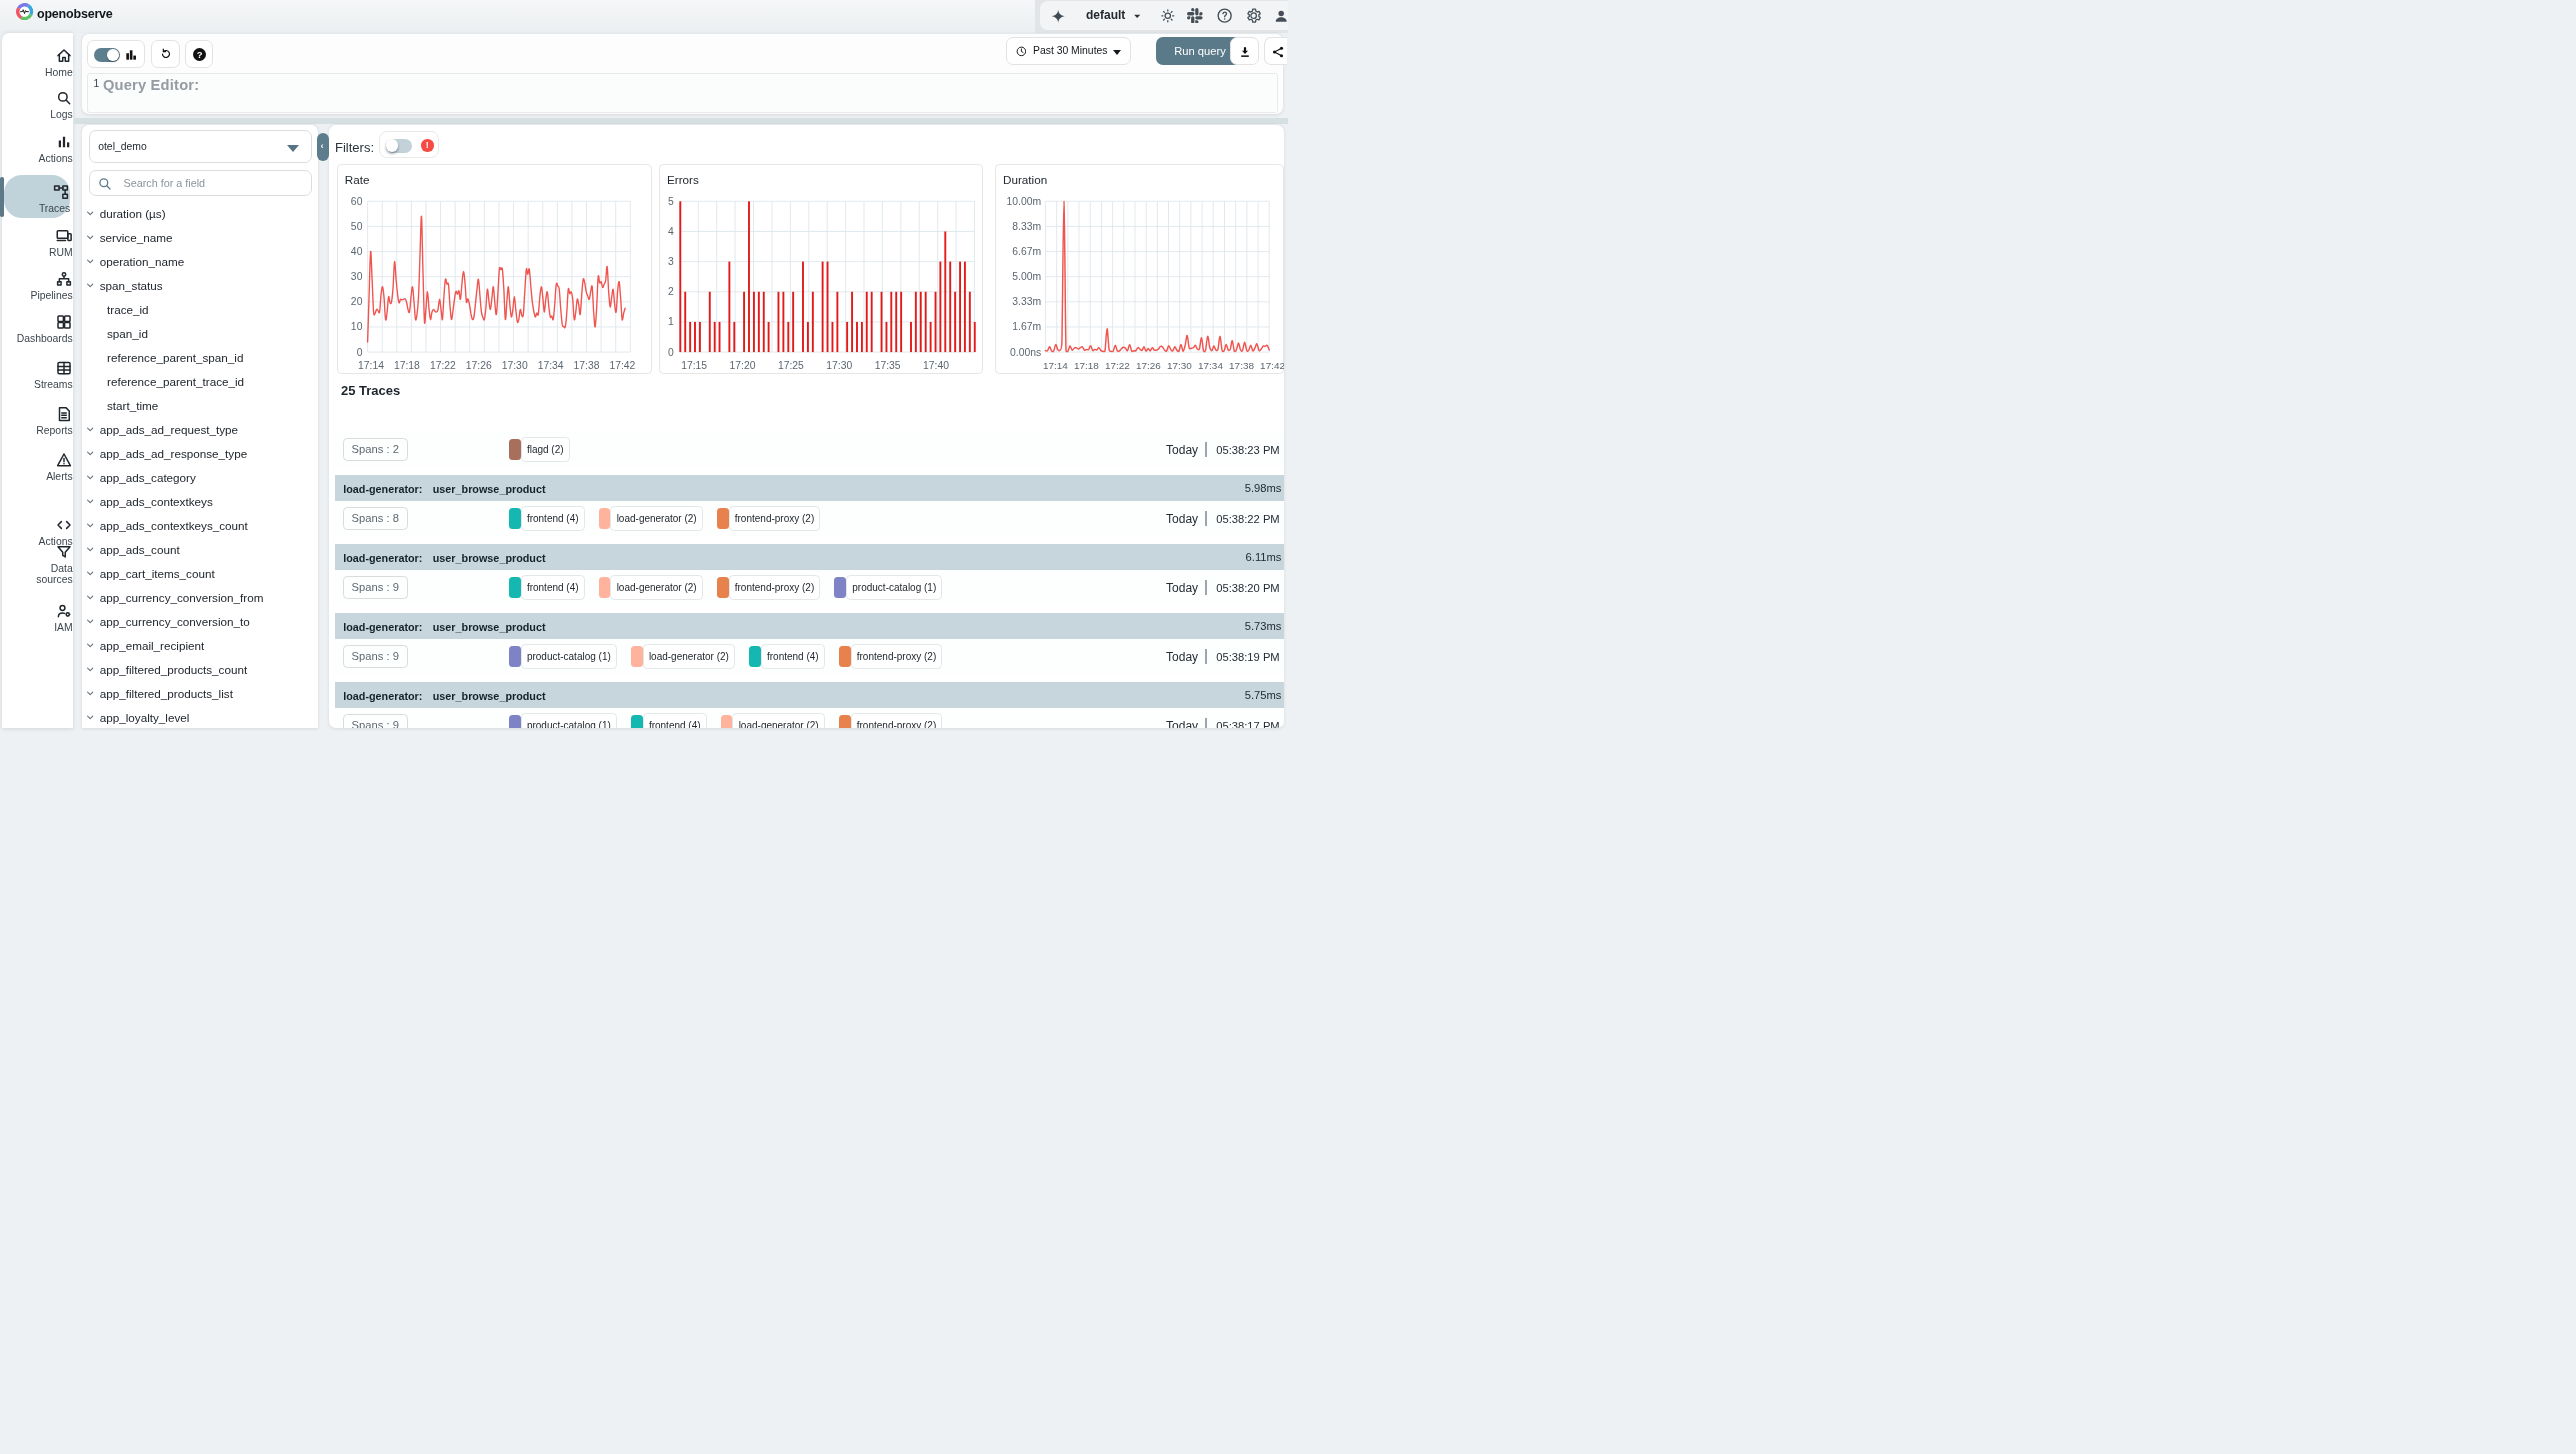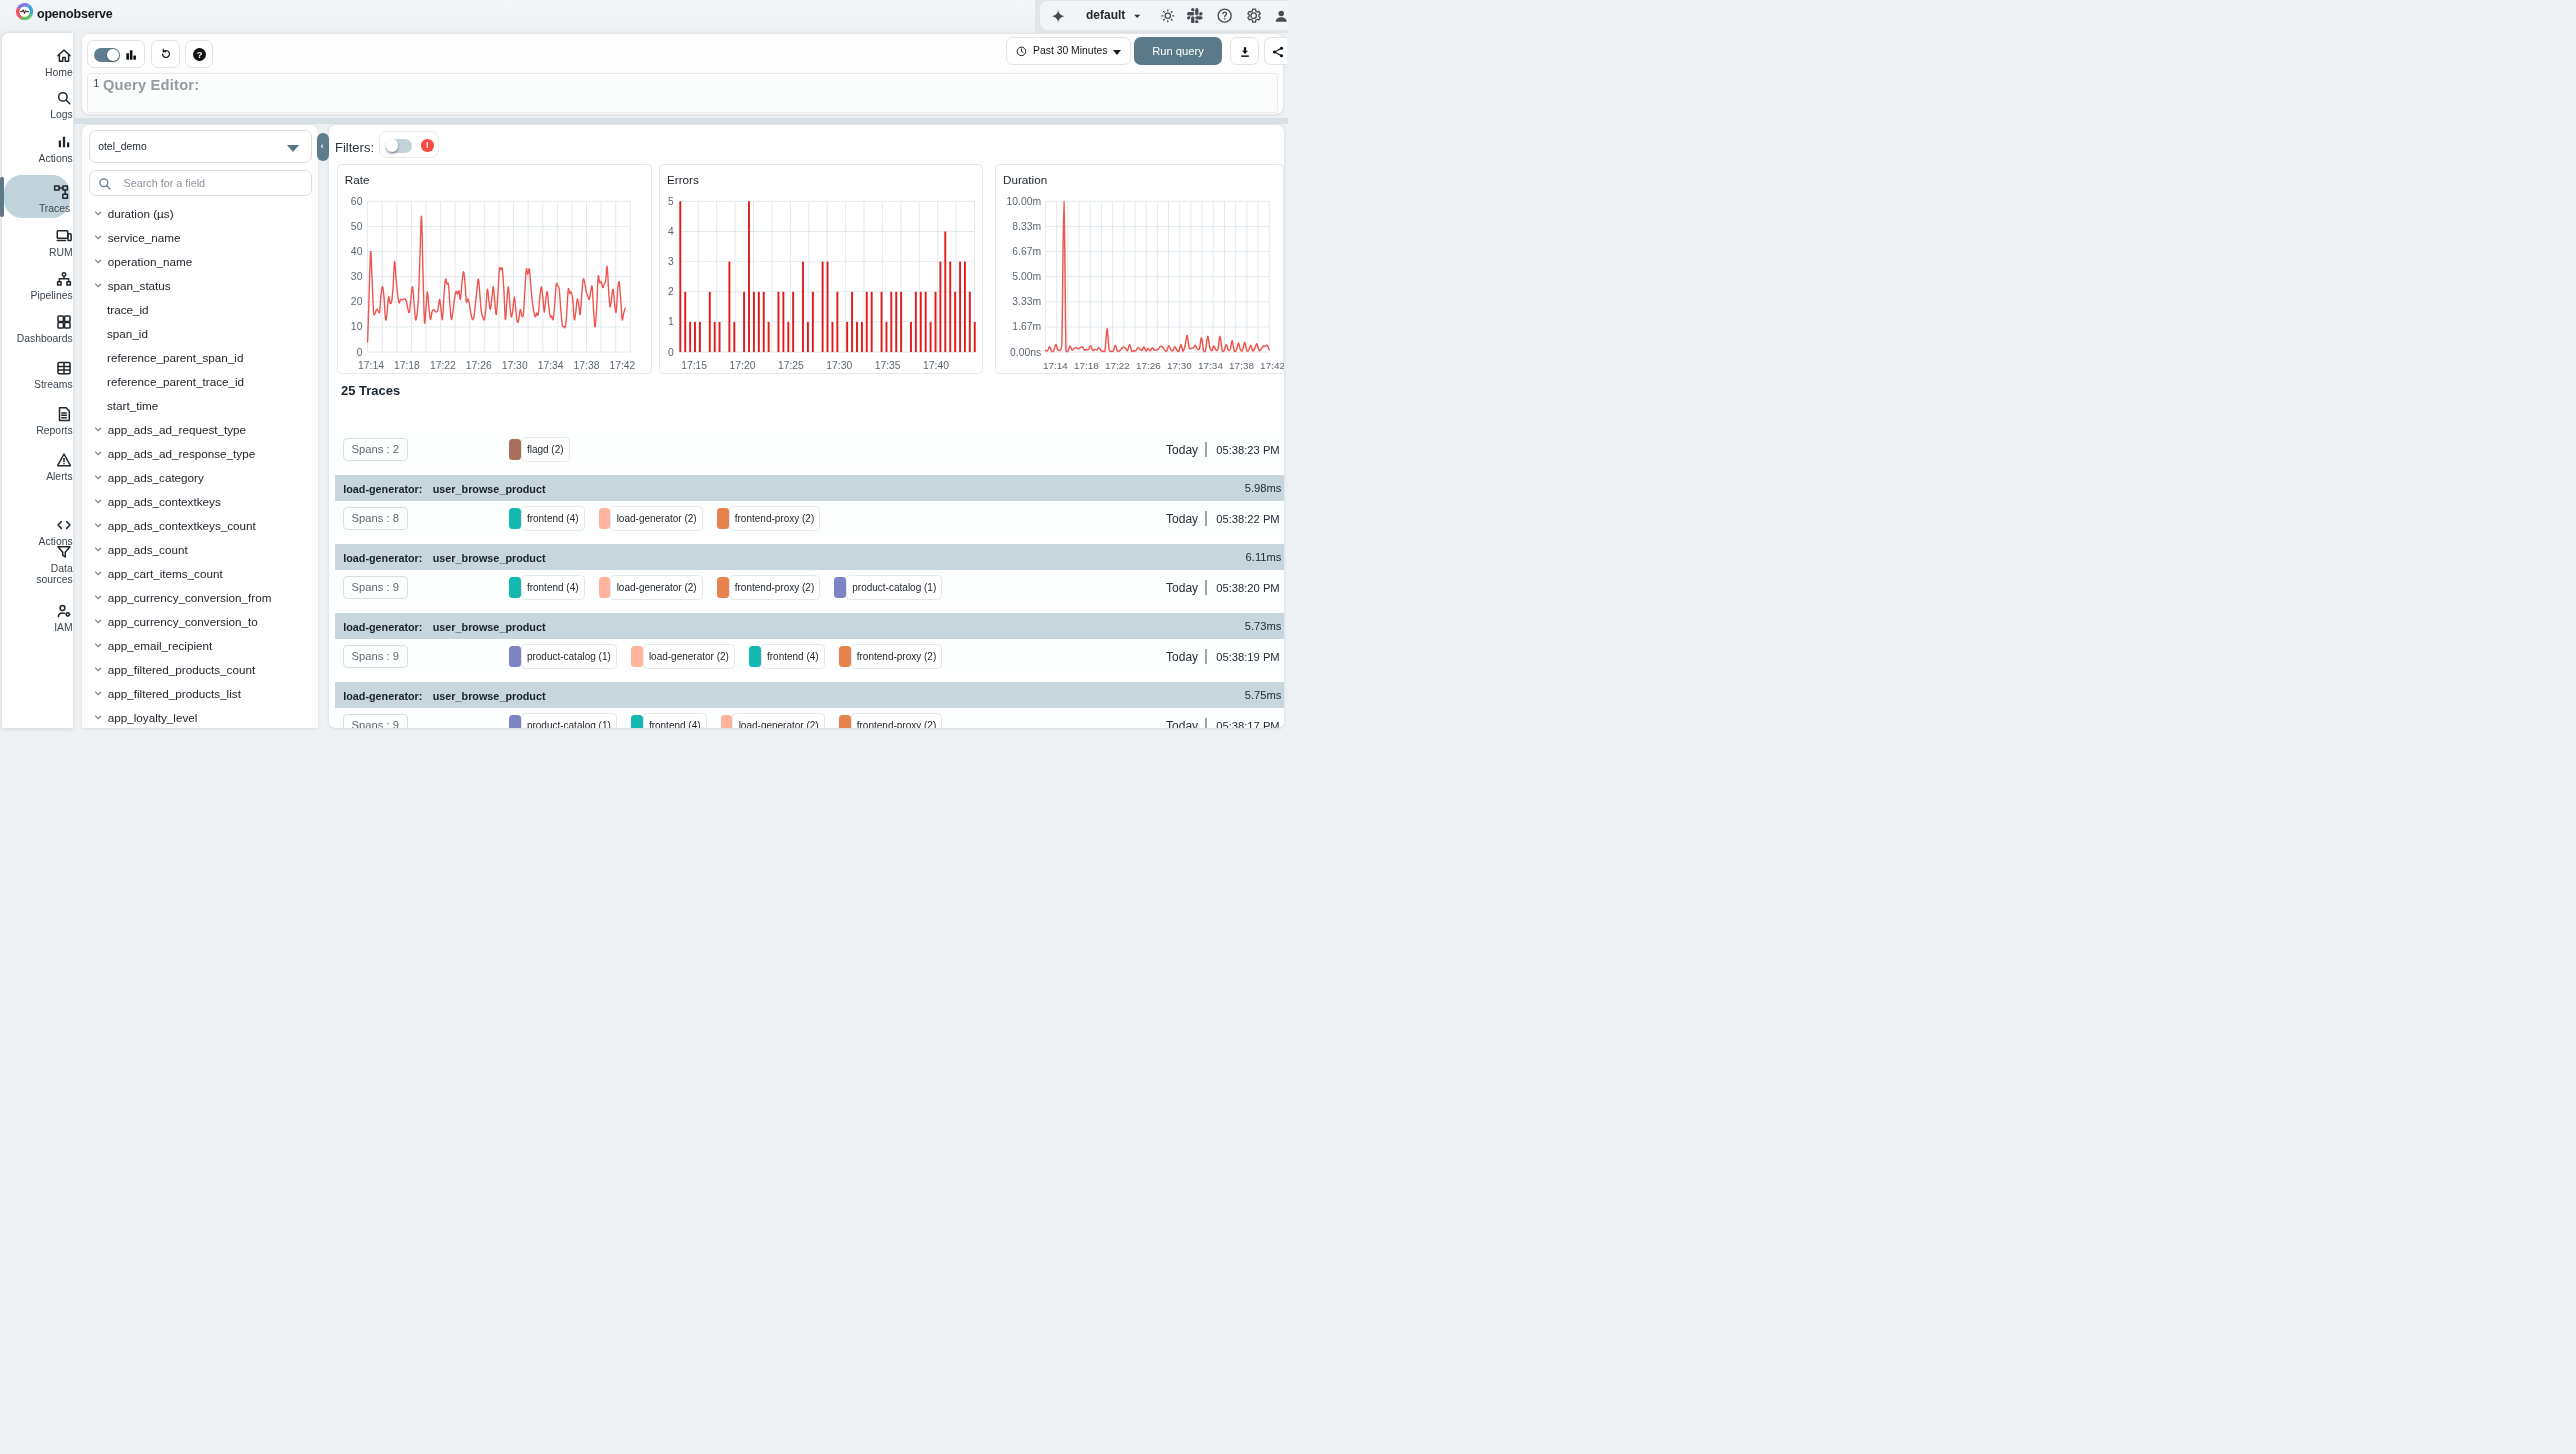--- a/index.html
+++ b/index.html
@@ -27,21 +27,21 @@
 #strip { position:absolute; left:74px; top:118px; width:1214px; height:5.6px; background:#d6e0e3; }
 
 #fieldpanel { position:absolute; left:82px; top:125px; width:236px; height:603px; background:#fff; border-radius:7px 7px 0 0; box-shadow:0 0.9px 3.5px rgba(0,0,0,.10); overflow:hidden; }
 #streamsel { position:absolute; left:6.5px; top:5.2px; width:223px; height:33px; border:0.9px solid #dcdcdc; border-radius:7px; }
 #streamsel .stx { position:absolute; left:8.7px; top:9.5px; font-size:10.4px; color:#1d242b; }
 #streamsel .car { position:absolute; right:12px; top:13.4px; width:0; height:0; border-left:6.5px solid transparent; border-right:6.5px solid transparent; border-top:7px solid #587383; }
 #searchbox { position:absolute; left:6.5px; top:45px; width:223px; height:26px; border:0.9px solid #dcdcdc; border-radius:7px; }
 #searchbox .mag { position:absolute; left:7.8px; top:5.2px; }
 #searchbox span { position:absolute; left:34px; top:6px; font-size:10.8px; color:#8b949c; }
 #fieldlist { position:absolute; left:0; top:76px; width:247px; }
-.frow { height:24px; display:flex; align-items:center; padding-left:11px; }
+.frow { height:24px; display:flex; align-items:center; padding-left:3px; }
 .frow .fch { width:14.7px; display:flex; }
 .frow .ftx { font-size:11.7px; color:#21272e; }
 .frow.ind { padding-left:25px; }
 
 #collapse { position:absolute; left:317px; top:133px; width:11.7px; height:28px; background:#5d7d8c; border-radius:6px; z-index:6; }
 #collapse span { position:absolute; left:3.5px; top:7px; color:#eef3f5; font-size:9.5px; font-weight:bold; }
 
 #mainpanel { position:absolute; left:329px; top:125px; width:955px; height:603px; background:#fff; border-radius:7px; box-shadow:0 0.9px 3.5px rgba(0,0,0,.10); overflow:hidden; }
 #filterslabel { position:absolute; left:6px; top:14.7px; font-size:13px; color:#2a333b; }
 #filtersbox { position:absolute; left:50px; top:6px; width:60px; height:27px; border:0.9px solid #e9e9e9; border-radius:7.8px; }
@@ -236,21 +236,21 @@
     <div style="position:absolute;left:7px;top:7px;width:13.4px;height:13.4px;border-radius:50%;background:#111;color:#fff;font-size:9.5px;font-weight:bold;text-align:center;line-height:13.4px;">?</div>
   </div>
   <div class="btnbox" style="left:924px;top:2.6px;width:125px;height:28px">
     <svg style="position:absolute;left:8.7px;top:8.7px" width="10.8" height="10.8" viewBox="0 0 24 24" fill="none" stroke="#111" stroke-width="2.1">
         <circle cx="12" cy="12" r="9.5"></circle>
         <path d="M12 6.5v5.7l3.8 2.2" stroke-linecap="round"></path>
       </svg>
     <span style="position:absolute;left:26px;top:7.8px;font-size:10.4px;color:#14181c;white-space:nowrap;">Past 30 Minutes</span>
     <span style="position:absolute;right:9.5px;top:12px;width:0;height:0;border-left:4.3px solid transparent;border-right:4.3px solid transparent;border-top:5.2px solid #15191d;"></span>
   </div>
-  <div style="position:absolute;left:1052px;top:2.6px;width:88px;height:28px;background:#5a7a8a;border-radius:7px;color:#fff;font-size:11.2px;text-align:center;line-height:28px;">Run query</div>
+  <div style="position:absolute;left:1074px;top:2.6px;width:88px;height:28px;background:#5a7a8a;border-radius:7px;color:#fff;font-size:11.2px;text-align:center;line-height:28px;">Run query</div>
   <div class="btnbox" style="left:1148px;top:2.6px;width:29px;height:28px">
     <svg style="position:absolute;left:7.4px;top:7px" width="14" height="14" viewBox="0 0 24 24" fill="#111">
         <path d="M12 15.5 6.8 9.8h3.3V4h3.8v5.8h3.3z"></path>
         <rect x="5.5" y="17.8" width="13" height="2.6"></rect>
       </svg>
   </div>
   <div class="btnbox" style="left:1182px;top:2.6px;width:23.4px;height:28px;border-right:none;border-radius:7px 0 0 7px">
     <svg style="position:absolute;left:6px;top:7px" width="14" height="14" viewBox="0 0 24 24" fill="#111">
         <circle cx="18" cy="5.5" r="2.7"></circle>
         <circle cx="6" cy="12" r="2.7"></circle>

